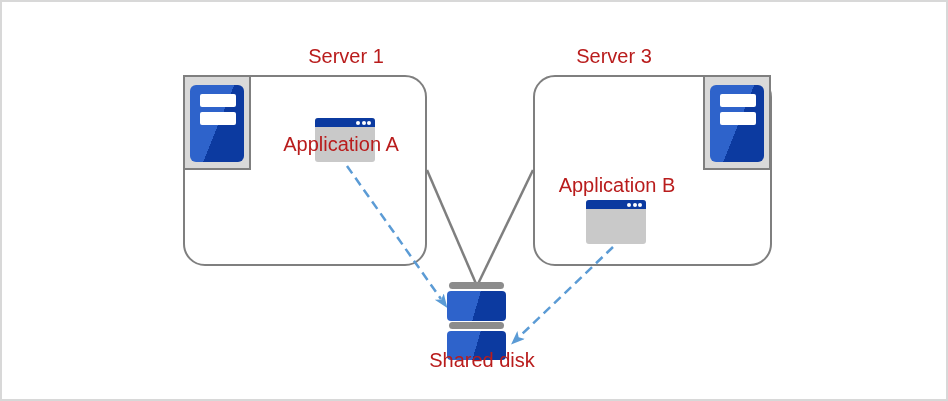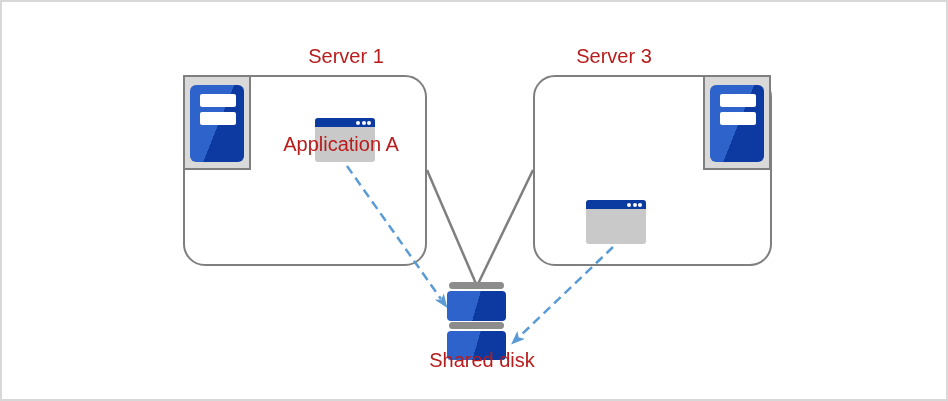--- a/index.html
+++ b/index.html
@@ -146,15 +146,16 @@
   <div class="disk">
     <div class="disk-cap c1"></div>
     <div class="disk-platter p1"></div>
     <div class="disk-cap c2"></div>
     <div class="disk-platter p2"></div>
   </div>
 
   <div class="label" id="server1-label">Server 1</div>
   <div class="label" id="server2-label">Server 3</div>
   <div class="label" id="appA-label">Application A</div>
+  <div class="label" id="appB-label">Application B</div>
   <div class="label" id="disk-label">Shared disk</div>
 
 </div>
 
 </body></html>

